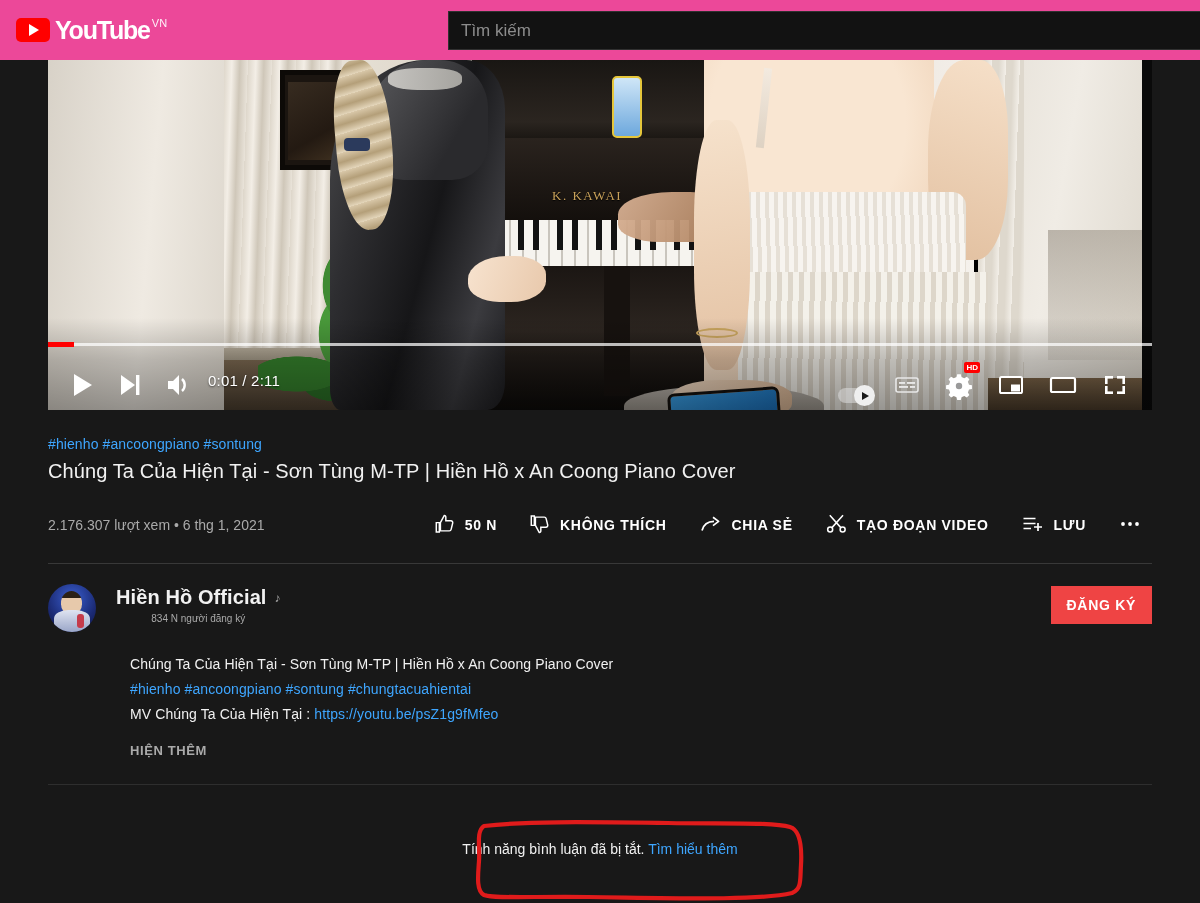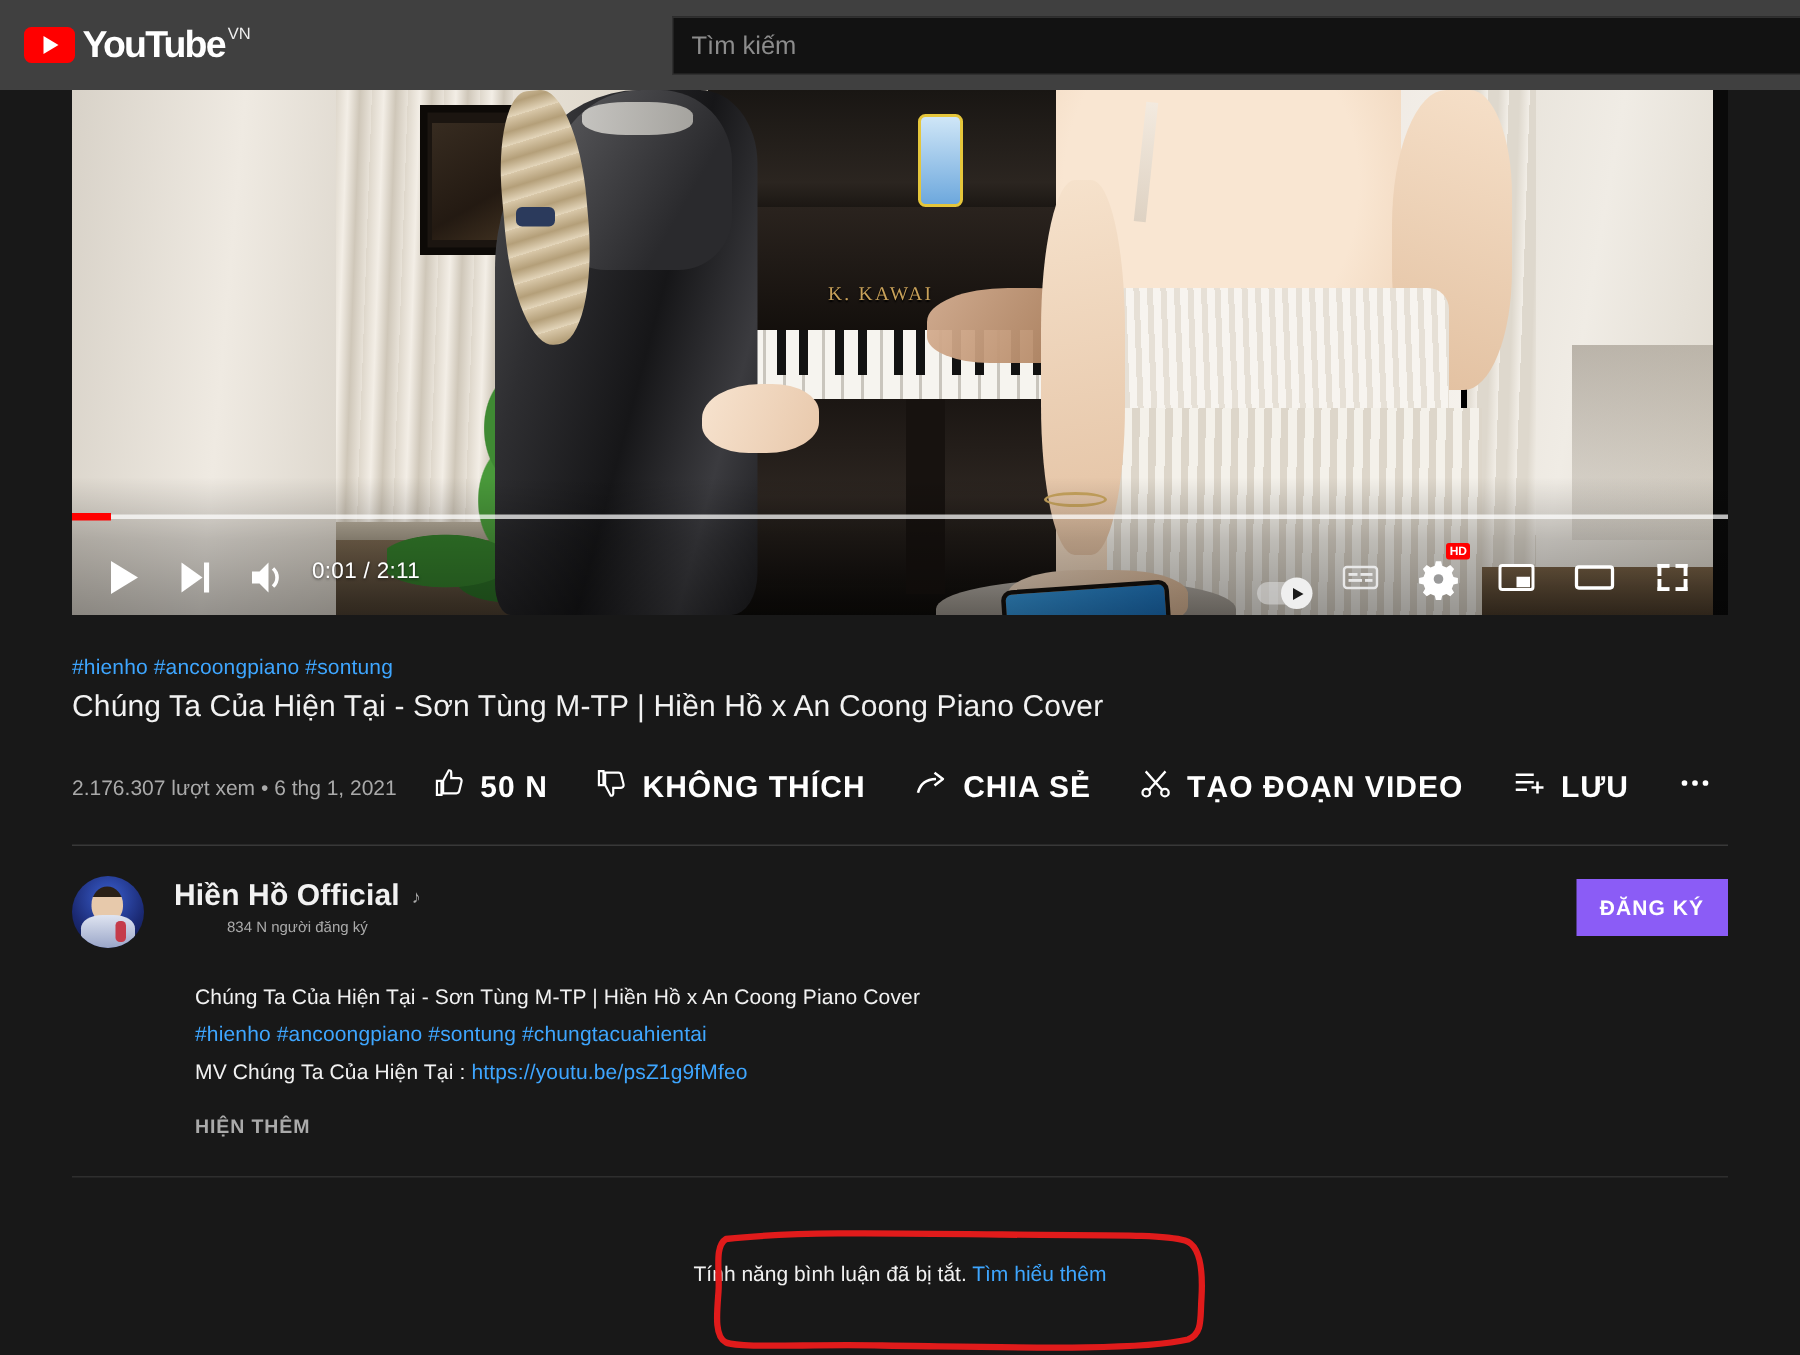--- a/index.html
+++ b/index.html
@@ -7,21 +7,21 @@
     width: 1200px; height: 903px;
     background: #181818;
     font-family: "Liberation Sans", sans-serif;
     overflow: hidden;
   }
   #page { position: relative; width: 1200px; height: 903px; background: #181818; }
 
   
   #masthead {
     position: absolute; left: 0; top: 0; width: 1200px; height: 60px;
-    background: #404040; z-index: 40;
+    background: #ec4899; z-index: 40;
   }
   #yt-logo-group {
     position: absolute; left: 16px; top: 17px;
     display: flex; align-items: flex-start; height: 26px;
   }
   #yt-play-badge {
     width: 34px; height: 24px; background: #ff0000; border-radius: 5px;
     display: flex; align-items: center; justify-content: center; margin-top: 1px;
   }
   #yt-play-badge .tri {
@@ -205,21 +205,21 @@
     margin-top: 8px; color: #f1f1f1; font-size: 20px; font-weight: normal; letter-spacing: .1px;
   }
 
   #meta-row {
     margin-top: 22px; height: 40px; display: flex; align-items: center;
   }
   #view-info { color: #aaa; font-size: 14px; }
   #action-row { margin-left: auto; display: flex; align-items: center; }
   .action-btn {
     display: flex; align-items: center; height: 40px; padding: 0 8px; margin-left: 16px;
-    color: #fff; font-size: 20px; font-weight: bold; letter-spacing: .7px;
+    color: #fff; font-size: 14px; font-weight: bold; letter-spacing: .7px;
   }
   .action-btn .lbl { margin-left: 9px; white-space: nowrap; }
   #more-btn { margin-left: 14px; padding: 0 10px; }
 
   #divider-1 { margin-top: 18px; height: 1px; background: #383838; }
 
   
   #channel-row { display: flex; align-items: flex-start; padding-top: 20px; height: 84px; }
   #avatar {
     width: 48px; height: 48px; border-radius: 50%; flex: none; overflow: hidden; position: relative;
@@ -236,21 +236,21 @@
   #avatar .mic {
     position: absolute; left: 29px; bottom: 4px; width: 7px; height: 14px; border-radius: 3px;
     background: #c53b4a;
   }
   #channel-text { margin-left: 20px; padding-top: 2px; }
   #channel-name-line { display: flex; align-items: center; }
   #channel-name { color: #f1f1f1; font-size: 20px; font-weight: bold; letter-spacing: .1px; }
   #verified-badge { margin-left: 8px; color: #aaa; font-size: 12px; }
   #sub-count { color: #aaa; font-size: 10px; margin-top: 4px; text-align: center; }
   #subscribe-btn {
-    margin-left: auto; margin-top: 2px; background: #8b5cf6; color: #fff;
+    margin-left: auto; margin-top: 2px; background: #ef4444; color: #fff;
     font-size: 14px; font-weight: bold; letter-spacing: .7px;
     padding: 11px 16px; border: none; text-transform: none;
   }
 
   #description { margin-left: 82px; margin-top: 4px; }
   .desc-line { color: #f1f1f1; font-size: 14px; line-height: 25px; letter-spacing: .1px; }
   .desc-link { color: #3ea6ff; }
   #show-more {
     margin-top: 16px; color: #aaa; font-size: 13px; font-weight: bold; letter-spacing: .6px;
   }

